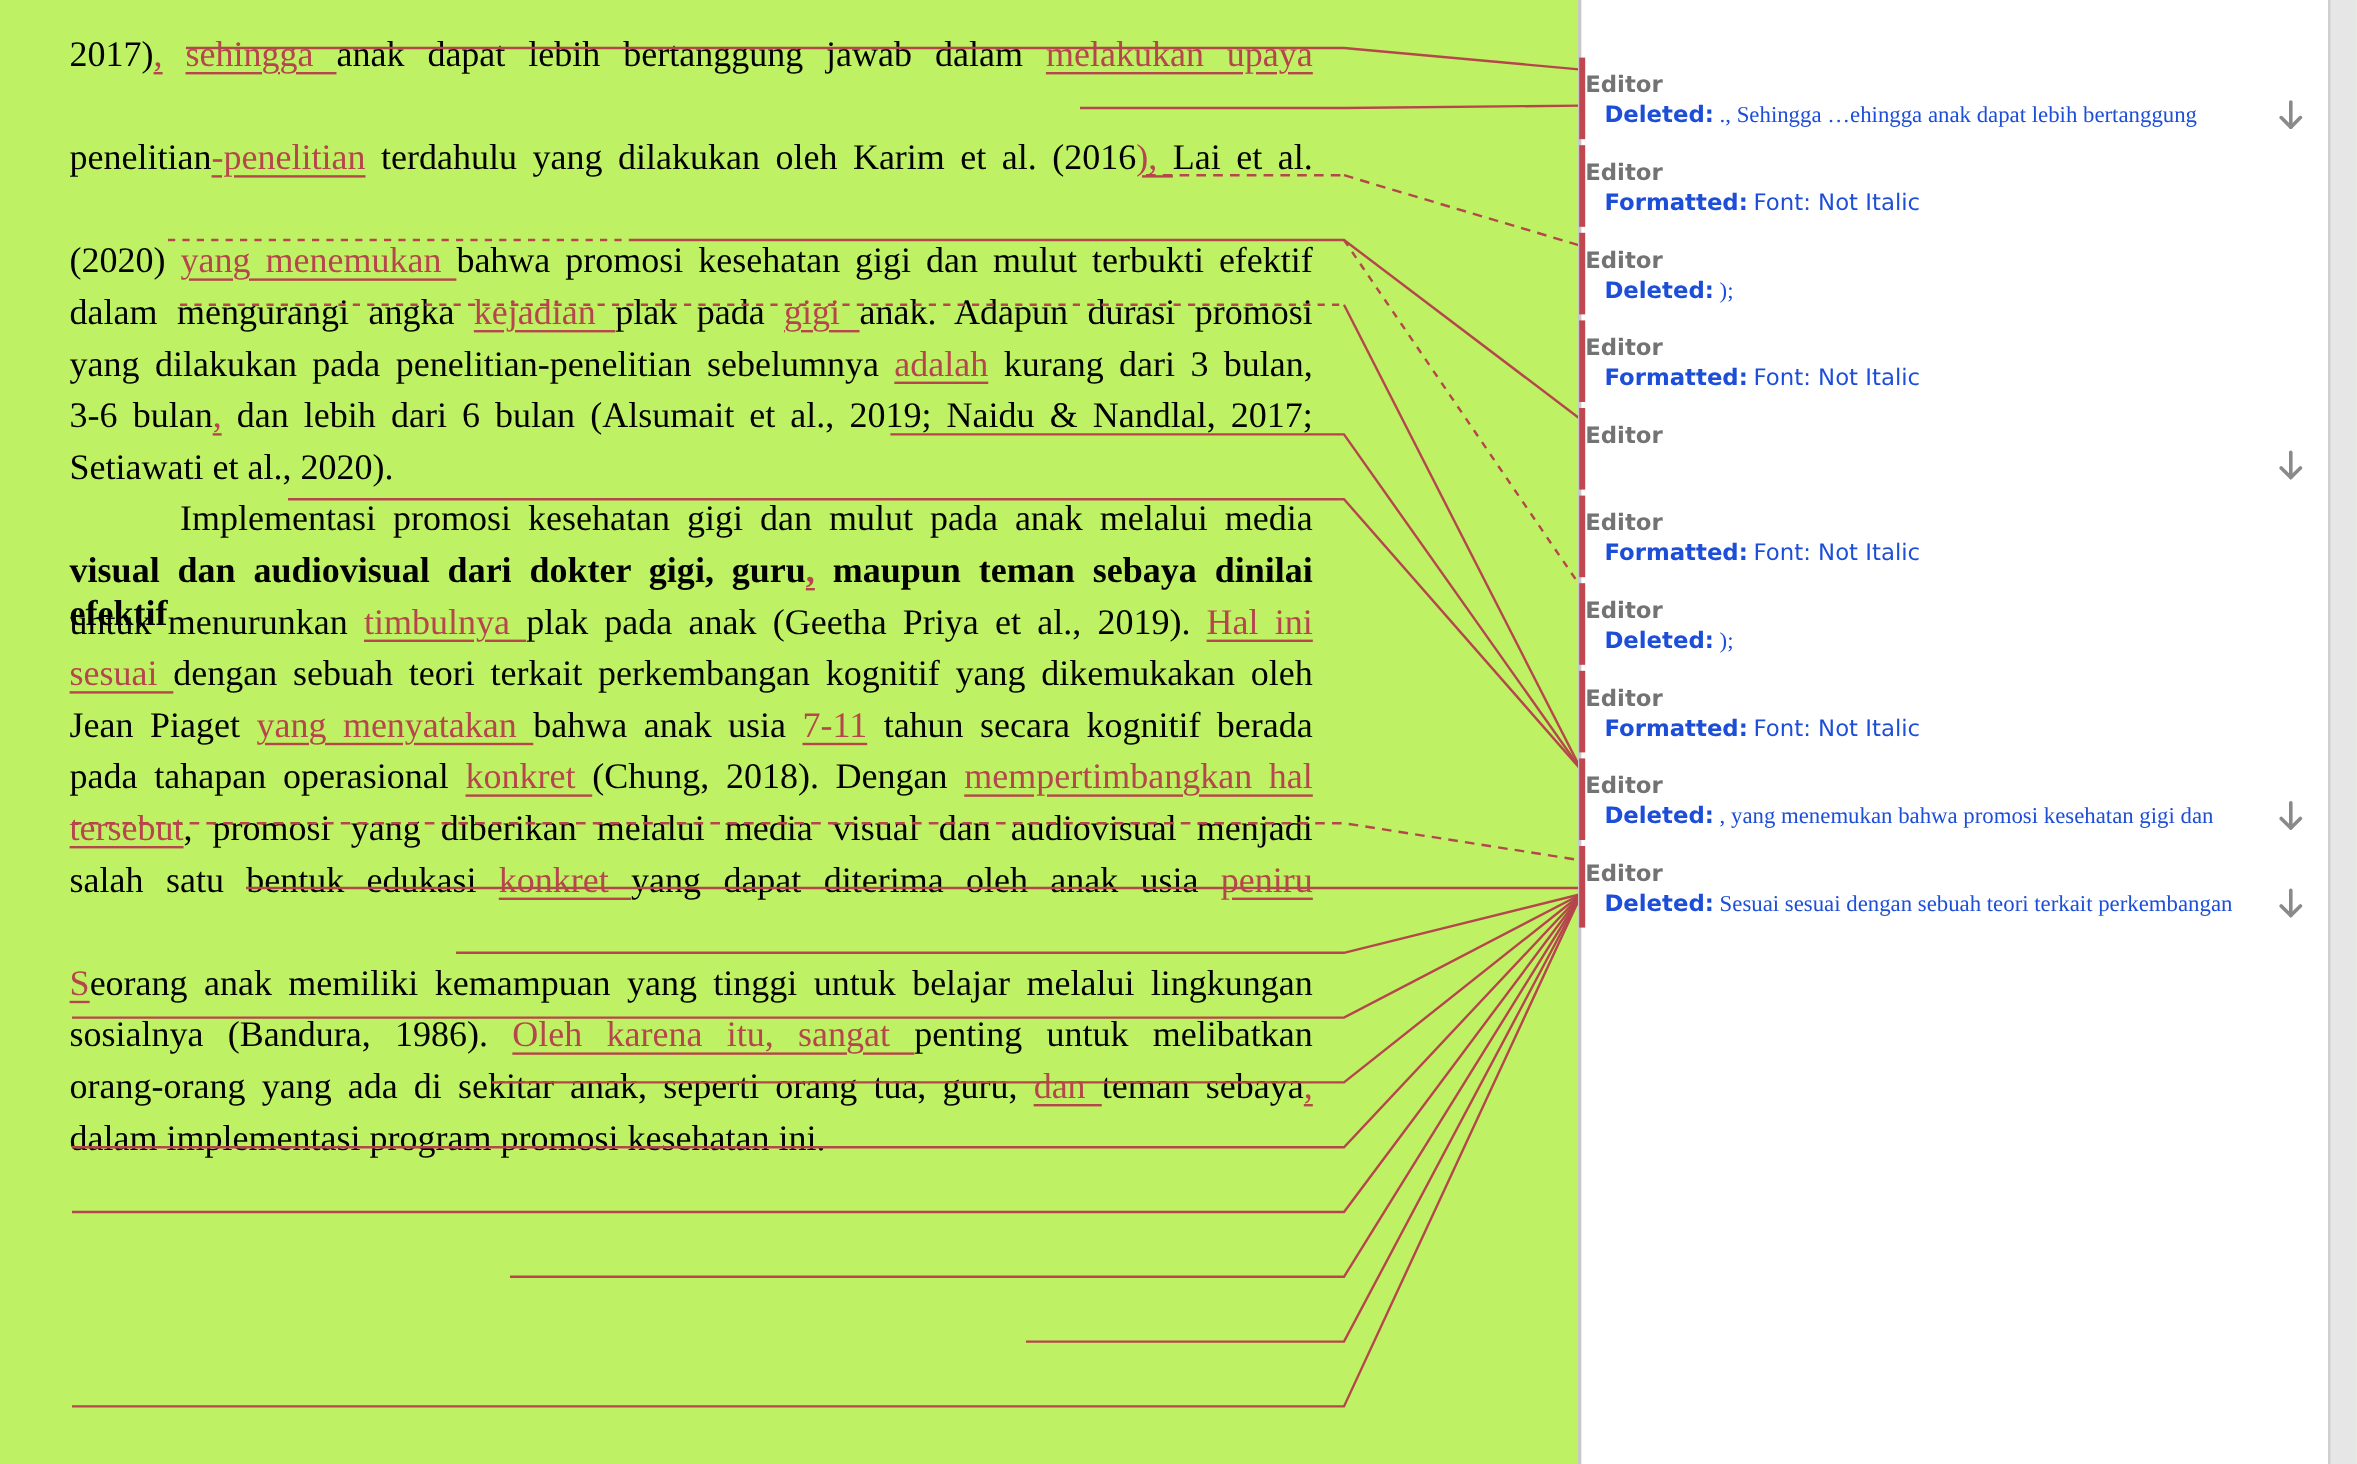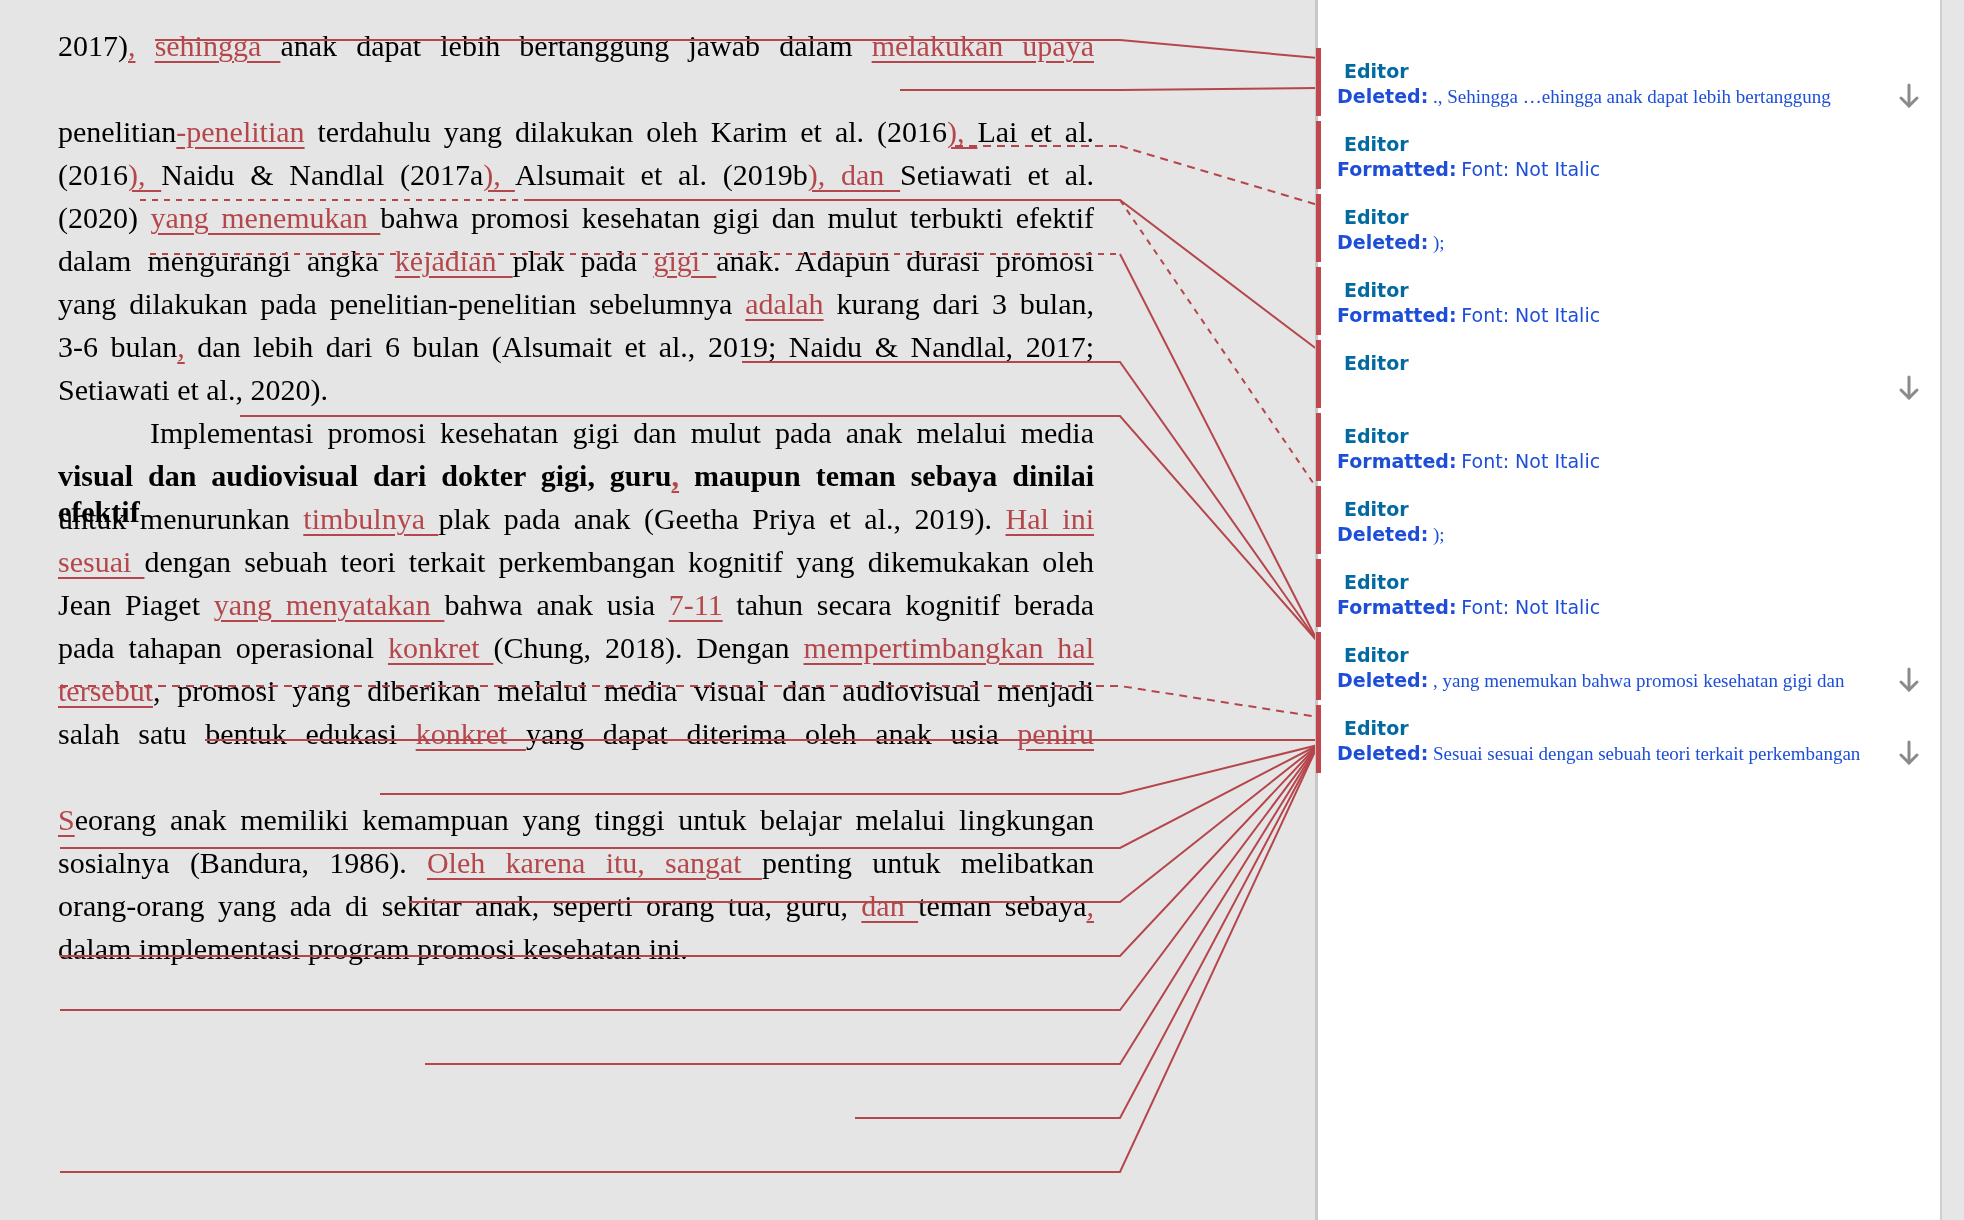--- a/index.html
+++ b/index.html
@@ -2,54 +2,53 @@
 <html><head>
 <meta charset="utf-8">
 <style>
   html, body { margin: 0; padding: 0; }
   body {
     width: 1964px; height: 1220px; position: relative; overflow: hidden;
     background: #ffffff;
     font-family: "Liberation Serif", serif;
   }
   .doc {
-    position: absolute; left: 0; top: 0; width: 1316px; height: 1220px; background: #e5e5e5;
+    position: absolute; left: 0; top: 0; width: 1316px; height: 1220px; background: #bef264;
   }
   .line {
     position: absolute; left: 58px; width: 1036px;
     font-size: 30px; line-height: 36px; color: #000;
     white-space: nowrap;
     font-family: "Liberation Serif", serif;
   }
   .line.justify { text-align: justify; text-align-last: justify; white-space: normal; }
   .line.indent { padding-left: 92px; width: 944px; }
   .ins { color: #b5464b; text-decoration: underline; text-decoration-color: #b5464b; text-decoration-thickness: 2px; text-underline-offset: 5px; }
 
   .divider { position: absolute; left: 1315px; top: 0; width: 3px; height: 1220px; background: #c8c8c8; }
   .panel { position: absolute; left: 1318px; top: 0; width: 622px; height: 1220px; background: #ffffff; }
   .gutter { position: absolute; left: 1940px; top: 0; width: 24px; height: 1220px; background: #e6e6e6; border-left: 2px solid #cfcfcf; box-sizing: border-box; }
 
   .balloon { position: absolute; left: 1316px; width: 600px; height: 68px; }
   .balloon .bar { position: absolute; left: 0; top: 0; width: 5px; height: 100%; background: #c0474d; }
-  .balloon .author { position: absolute; left: 28px; top: 12px; font-family: "DejaVu Sans", sans-serif; font-weight: bold; font-size: 19px; color: #0369a1; }
+  .balloon .author { position: absolute; left: 5px; top: 12px; font-family: "DejaVu Sans", sans-serif; font-weight: bold; font-size: 19px; color: #737373; }
   .balloon .detail { position: absolute; left: 21px; top: 37px; font-size: 19px; color: #1d4ed8; white-space: nowrap; width: 560px; overflow: hidden; }
   .balloon .kind { font-family: "DejaVu Sans", sans-serif; font-weight: bold; }
   .balloon .serif { font-family: "Liberation Serif", serif; }
   .balloon .sans { font-family: "DejaVu Sans", sans-serif; }
   .balloon .expand { position: absolute; right: -4px; top: 34px; width: 22px; height: 28px; }
 
   svg.connectors { position: absolute; left: 0; top: 0; pointer-events: none; }
 </style>
 </head>
 <body>
 
 <div class="doc" id="doc">
     <div class="line justify" style="top: 28px;"><span>2017)</span><span class="ins">,</span><span> </span><span class="ins">sehingga </span><span>anak dapat lebih bertanggung jawab dalam </span><span class="ins">melakukan upaya</span></div>
     <div class="line justify" style="top: 114px;"><span>penelitian</span><span class="ins">-penelitian</span><span> terdahulu yang dilakukan oleh Karim et al. (2016</span><span class="ins">), </span><span>Lai et al.</span></div>
-    <div class="line justify" style="top: 157px;"><span>(2016</span><span class="ins">), </span><span>Naidu &amp; Nandlal (2017a</span><span class="ins">), </span><span>Alsumait et al. (2019b</span><span class="ins">), dan </span><span>Setiawati et al.</span></div>
     <div class="line justify" style="top: 200px;"><span>(2020) </span><span class="ins">yang menemukan </span><span>bahwa promosi kesehatan gigi dan mulut terbukti efektif</span></div>
     <div class="line justify" style="top: 243px;"><span>dalam mengurangi angka </span><span class="ins">kejadian </span><span>plak pada </span><span class="ins">gigi </span><span>anak. Adapun durasi promosi</span></div>
     <div class="line justify" style="top: 286px;"><span>yang dilakukan pada penelitian-penelitian sebelumnya </span><span class="ins">adalah</span><span> kurang dari 3 bulan,</span></div>
     <div class="line justify" style="top: 329px;"><span>3-6 bulan</span><span class="ins">,</span><span> dan lebih dari 6 bulan (Alsumait et al., 2019; Naidu &amp; Nandlal, 2017;</span></div>
     <div class="line" style="top: 372px;"><span>Setiawati et al., 2020).</span></div>
     <div class="line justify indent justify" style="top: 415px;"><span>Implementasi promosi kesehatan gigi dan mulut pada anak melalui media</span></div>
     <div class="line justify" style="top: 458px; font-weight: bold;"><span>visual dan audiovisual dari dokter gigi, guru</span><span class="ins">,</span><span> maupun teman sebaya dinilai efektif</span></div>
     <div class="line justify" style="top: 501px;"><span>untuk menurunkan </span><span class="ins">timbulnya </span><span>plak pada anak (Geetha Priya et al., 2019). </span><span class="ins">Hal ini</span></div>
     <div class="line justify" style="top: 544px;"><span class="ins">sesuai </span><span>dengan sebuah teori terkait perkembangan kognitif yang dikemukakan oleh</span></div>
     <div class="line justify" style="top: 587px;"><span>Jean Piaget </span><span class="ins">yang menyatakan </span><span>bahwa anak usia </span><span class="ins">7-11</span><span> tahun secara kognitif berada</span></div>

